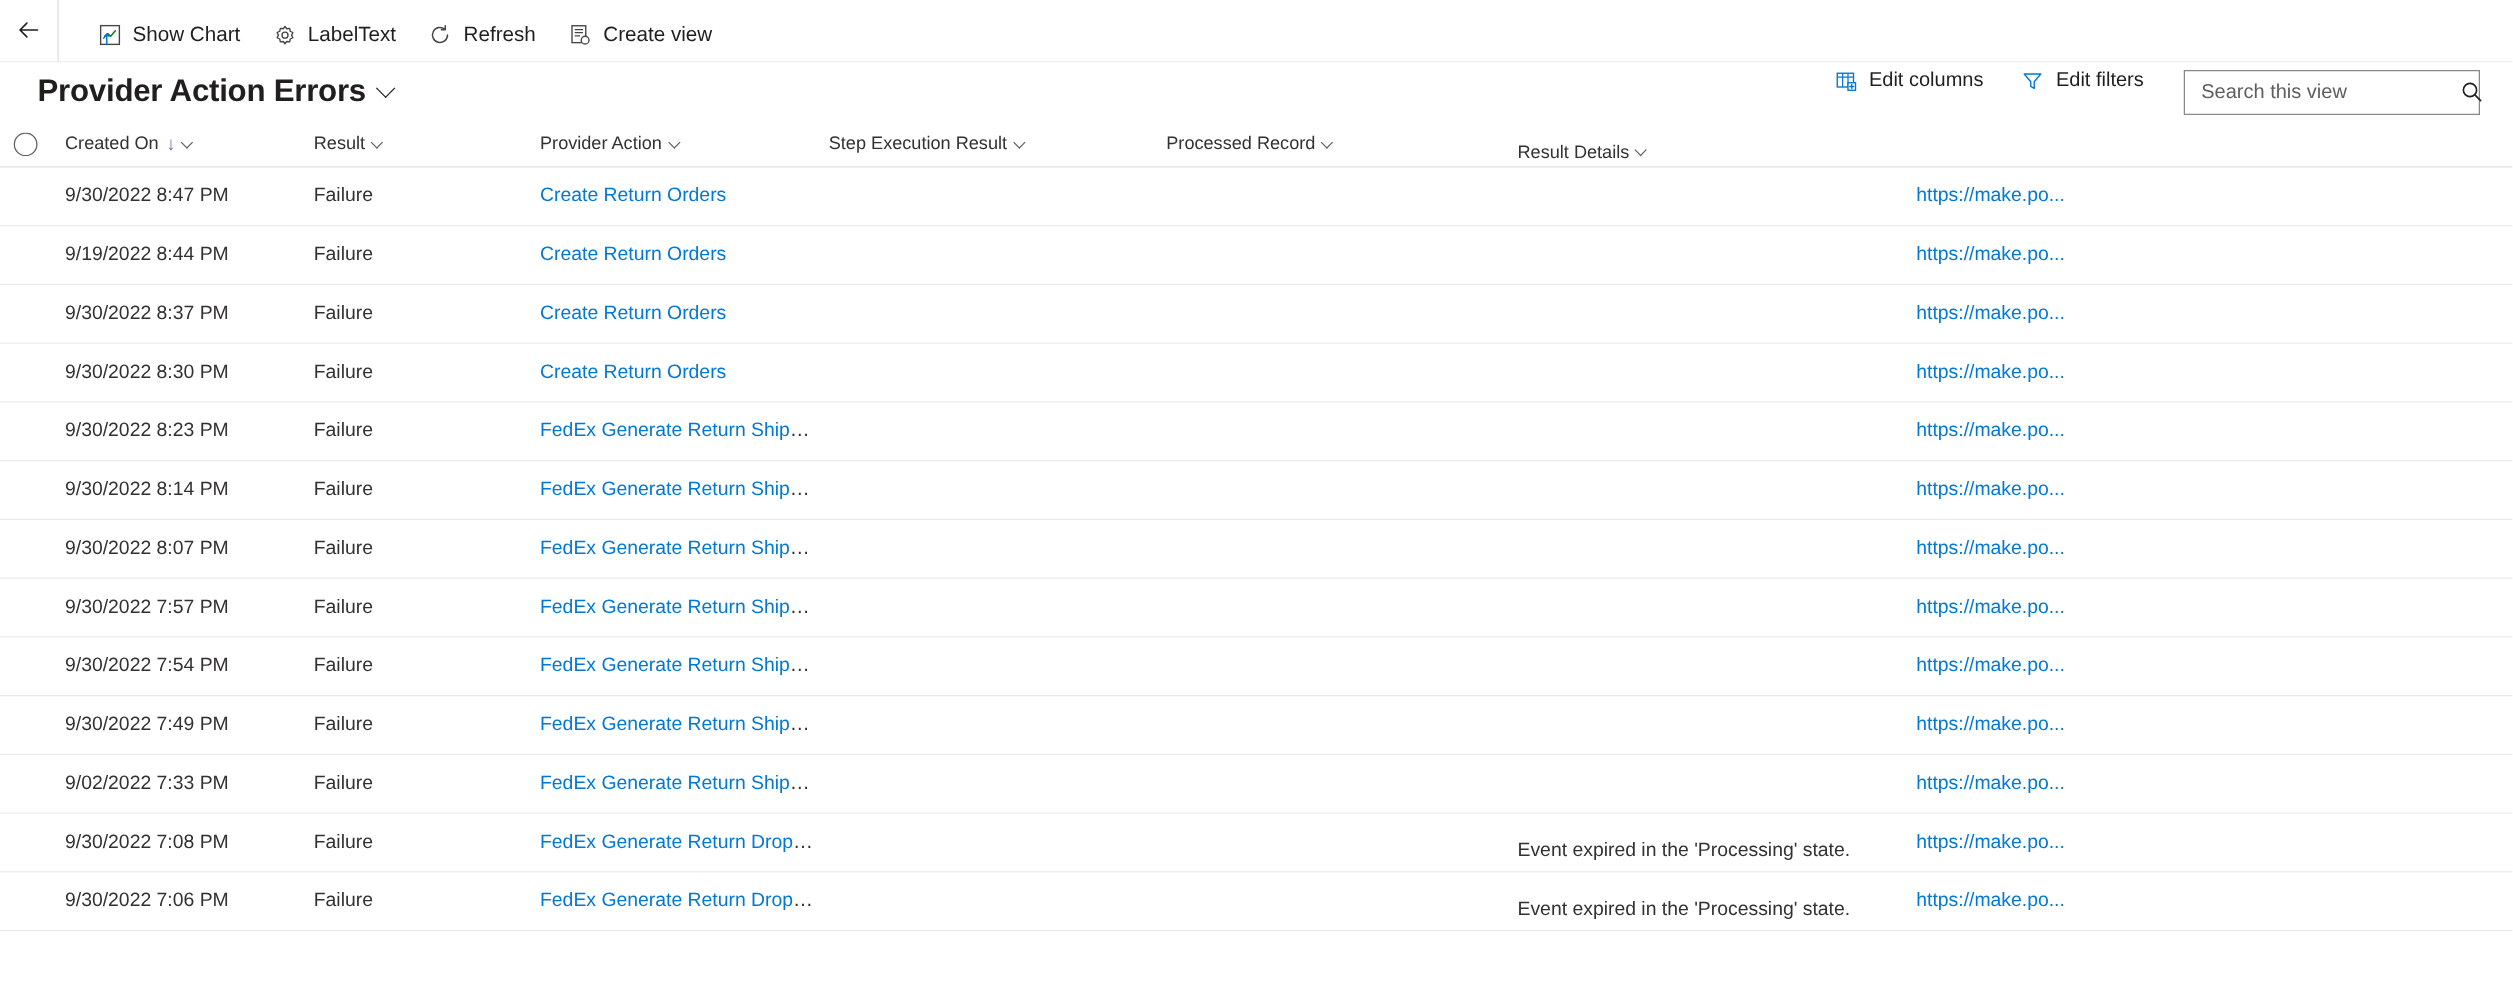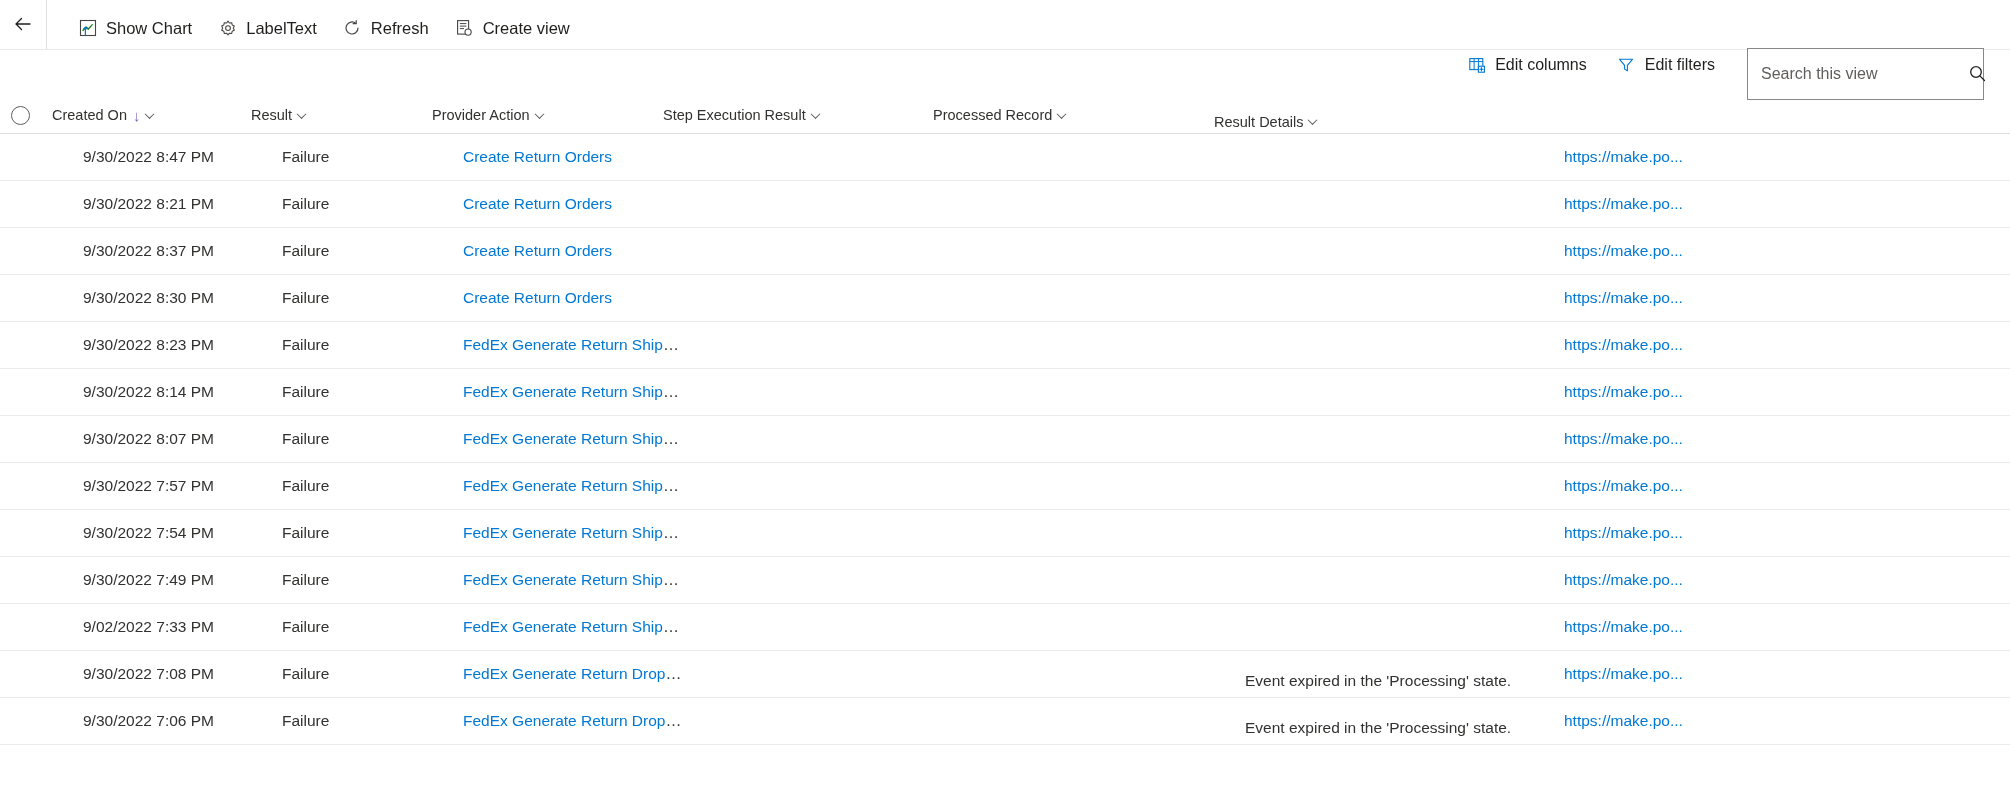--- a/index.html
+++ b/index.html
@@ -83,21 +83,21 @@
     gap: 9px;
     padding: 0 12px;
     height: 36px;
     cursor: pointer;
     white-space: nowrap;
   }
   .hdr-btn-label { font-size: 16px; color: #201f1e; }
   .searchbox {
     margin-left: 14px;
     width: 237px;
-    height: 52px;
+    height: 36px;
     border: 1px solid #8a8886;
     display: flex;
     align-items: center;
     padding: 0 20px 0 13px;
     background: #ffffff;
   }
   .searchbox input {
     flex: 1;
     border: none;
     outline: none;
@@ -112,21 +112,21 @@
   .grid { width: 100%; }
   .grid-row {
     display: flex;
     align-items: center;
     border-bottom: 1px solid #edebe9;
   }
   .grid-header {
     height: 37px;
     border-bottom: 1px solid #e1dfdd;
   }
-  .grid-body-row { height: 47px; padding-left: 31px; }
+  .grid-body-row { height: 47px; }
 
   .cell { padding-right: 12px; overflow: hidden; white-space: nowrap; text-overflow: ellipsis; }
   .col-check { width: 52px; flex: 0 0 52px; display: flex; align-items: center; justify-content: center; }
   .col-created  { flex: 0 0 199px; }
   .col-result   { flex: 0 0 181px; }
   .col-provider { flex: 0 0 231px; }
   .col-step     { flex: 0 0 270px; }
   .col-processed{ flex: 0 0 281px; }
   .col-details  { flex: 0 0 319px; margin-top: 13px; }
   .col-url      { flex: 1 1 auto; }
@@ -214,20 +214,24 @@
         </svg>
       </span>
       <span class="cmd-label">Create view</span>
     </div>
 
   </div>
 </div>
 
 <div class="pageheader">
 
+  <div class="view-title">
+    <span class="view-title-text">Provider Action Errors</span>
+    <span class="chev"></span>
+  </div>
 
   <div class="header-right">
 
     <div class="hdr-btn">
       <span class="cmd-icon">
         <svg width="18" height="18" viewBox="0 0 18 18" fill="none">
           <rect x="1.8" y="2.6" width="13" height="11" stroke="#0078d4" stroke-width="1.1" fill="none"></rect>
           <path d="M6.1 2.6v11M10.4 2.6v11M1.8 5.6h13" stroke="#0078d4" stroke-width="1"></path>
           <rect x="10.4" y="10.2" width="6" height="6" fill="#fff" stroke="#0078d4" stroke-width="1.1"></rect>
           <path d="M13.4 11.6v3.2M11.8 13.2h3.2" stroke="#0078d4" stroke-width="1.1" stroke-linecap="round"></path>
@@ -309,21 +313,21 @@
         <div class="cell col-created"><span class="cell-text">9/30/2022 8:47 PM</span></div>
         <div class="cell col-result"><span class="cell-text">Failure</span></div>
         <div class="cell col-provider"><span class="cell-link">Create Return Orders</span></div>
         <div class="cell col-step"><span class="cell-text"></span></div>
         <div class="cell col-processed"><span class="cell-text"></span></div>
         <div class="cell col-details"><span class="cell-text"></span></div>
         <div class="cell col-url"><span class="cell-link">https://make.po...</span></div>
       </div>
       <div class="grid-row grid-body-row">
         <div class="cell col-check"></div>
-        <div class="cell col-created"><span class="cell-text">9/30/2022 8:21 PM</span></div>
+        <div class="cell col-created"><span class="cell-text">9/19/2022 8:44 PM</span></div>
         <div class="cell col-result"><span class="cell-text">Failure</span></div>
         <div class="cell col-provider"><span class="cell-link">Create Return Orders</span></div>
         <div class="cell col-step"><span class="cell-text"></span></div>
         <div class="cell col-processed"><span class="cell-text"></span></div>
         <div class="cell col-details"><span class="cell-text"></span></div>
         <div class="cell col-url"><span class="cell-link">https://make.po...</span></div>
       </div>
       <div class="grid-row grid-body-row">
         <div class="cell col-check"></div>
         <div class="cell col-created"><span class="cell-text">9/30/2022 8:37 PM</span></div>

